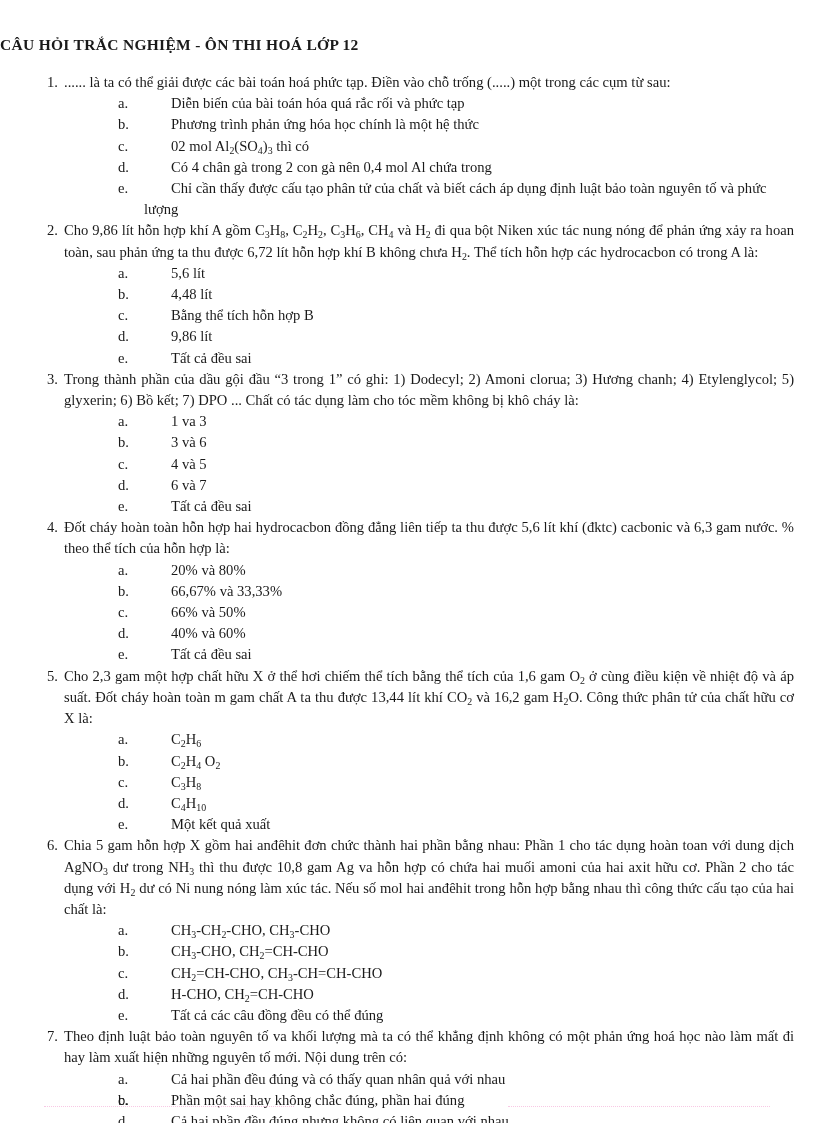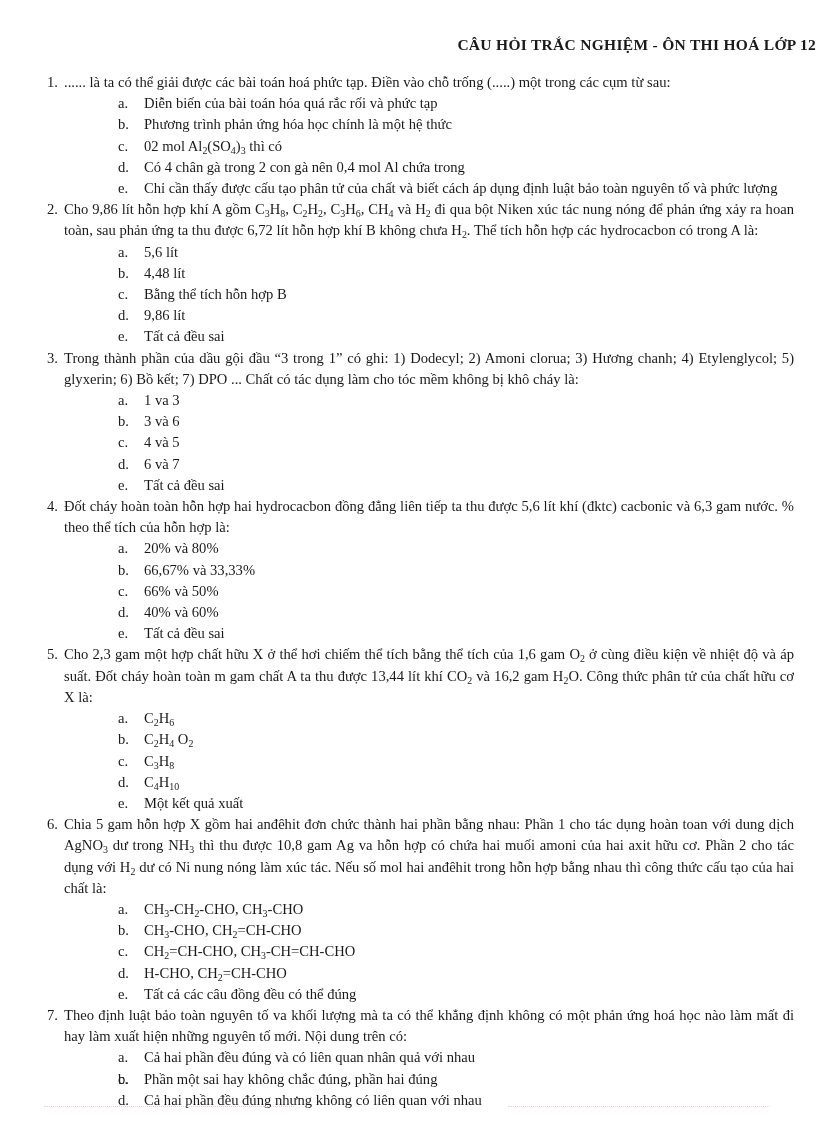--- a/index.html
+++ b/index.html
@@ -16,21 +16,21 @@
     overflow: hidden;
   }
   .page {
     width: 816px;
     height: 1123px;
     position: relative;
     box-sizing: border-box;
     padding: 0;
   }
   .doc-title {
-    text-align: right;
+    text-align: left;
     font-size: 15.5px;
     font-weight: bold;
     letter-spacing: 0.3px;
     margin: 0;
     padding-top: 36px;
     padding-bottom: 0;
     font-family: "Liberation Serif", "DejaVu Serif", serif;
   }
   .content {
     margin-top: 18px;
@@ -76,20 +76,21 @@
     position: absolute;
     left: 78px;
     top: 0;
     width: 16px;
     text-align: left;
     font-size: 14.6px;
     line-height: 21.2px;
   }
   .opt-text {
     display: inline;
+    margin-left: 27px;
   }
   sub {
     font-size: 0.68em;
     vertical-align: -0.26em;
     line-height: 0;
   }
   .footer-dots {
     position: absolute;
     bottom: 14px;
     left: 0;
@@ -190,21 +191,21 @@
           <li><span class="opt-letter">d.</span><span class="opt-text">H-CHO, CH<sub>2</sub>=CH-CHO</span></li>
           <li><span class="opt-letter">e.</span><span class="opt-text">Tất cả các câu đồng đều có thể đúng</span></li>
         </ol>
       </div>
       <div class="question">
         <div class="q-head">
           <span class="q-num">7.</span>
           <span class="q-text">Theo định luật bảo toàn nguyên tố va khối lượng mà ta có thể khẳng định không có một phản ứng hoá học nào làm mất đi hay làm xuất hiện những nguyên tố mới. Nội dung trên có:</span>
         </div>
         <ol class="options">
-          <li><span class="opt-letter">a.</span><span class="opt-text">Cả hai phần đều đúng và có liên quan nhân quả với nhau</span></li>
+          <li><span class="opt-letter">a.</span><span class="opt-text">Cả hai phần đều đúng và có thấy quan nhân quả với nhau</span></li>
           <li><span class="opt-letter">b.</span></li>
           <li><span class="opt-letter">c.</span><span class="opt-text">Phần một sai hay không chắc đúng, phần hai đúng</span></li>
           <li><span class="opt-letter">d.</span><span class="opt-text">Cả hai phần đều đúng nhưng không có liên quan với nhau</span></li>
         </ol>
       </div>
     </div>
 
   <div class="footer-dots">
     <div class="dots-left"></div>
     <div class="dots-right"></div>

